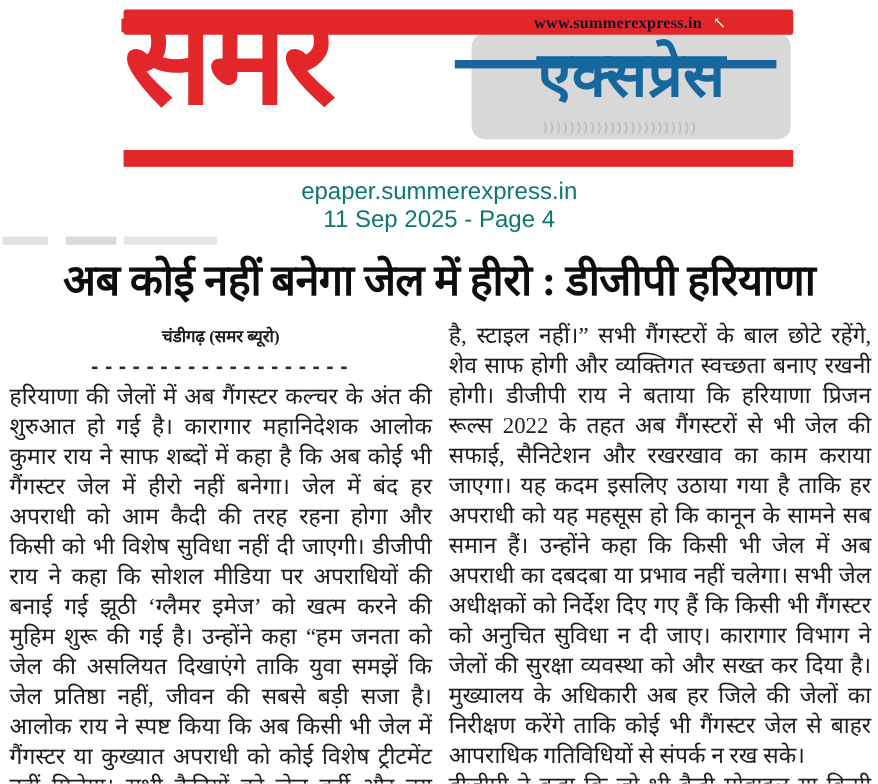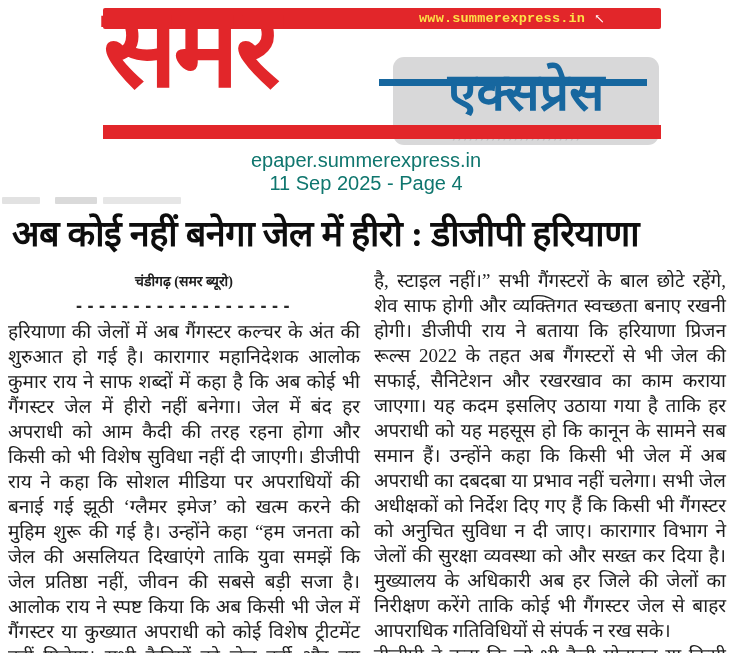--- a/index.html
+++ b/index.html
@@ -7,21 +7,21 @@
   body {
     width:732px; height:653px; position:relative; overflow:hidden;
     font-family:"Liberation Serif","DejaVu Serif",serif;
     color:#1b1b1b;
   }
 
   
   .masthead { position:absolute; left:103px; top:6px; width:558px; height:136px; }
   .mast-gray-box {
     position:absolute; left:290px; top:22px; width:266px; height:88px;
-    background:#d8d8d9; border-radius:11px;margin-top:29px;
+    background:#d8d8d9; border-radius:11px;
   }
   .mast-blue-rule {
     position:absolute; left:-14px; right:12px; top:22px; height:7px;
     background:#17679f;
   }
   .mast-blue-title {
     position:relative; z-index:2; text-align:center; margin-top:10px;
     font-size:52px; line-height:1.0; font-weight:bold; color:#17679f;
     font-family:"Liberation Serif","DejaVu Serif",serif;
   }
@@ -30,22 +30,22 @@
     font-size:11px; font-weight:bold; letter-spacing:-1px; z-index:2;
     font-family:"DejaVu Sans Mono",monospace;
   }
   .mast-red-strip {
     position:absolute; left:0; top:2px; width:100%; height:21px;
     background:#e2262a; border-radius:2px; z-index:3;
     display:flex; align-items:center; justify-content:flex-end;
     padding-right:56px; gap:9px;
   }
   .mast-url {
-    color:#fde047; font-weight:bold; font-size:13.5px;
-    font-family:Liberation Mono, monospace; letter-spacing:0.2px;
+    color:#0f172a; font-weight:bold; font-size:13.5px;
+    font-family:Liberation Serif, serif; letter-spacing:0.2px;
   }
   .mast-cursor { color:#ffffff; font-size:13px; line-height:1; }
   .mast-red-title {
     position:absolute; left:0; top:-14px; z-index:4;
     font-size:110px; line-height:1.05; font-weight:bold; color:#e2262a;
     letter-spacing:-4px;
   }
   .mast-red-bottom {
     position:absolute; left:0; top:119px; width:100%; height:14px;
     background:#e2262a; z-index:4;
@@ -60,21 +60,21 @@
 
   
   .artifact-row { position:absolute; top:197px; left:0; height:7px; width:100%; }
   .artifact-row span { position:absolute; top:0; height:7px; background:#e2e2e2; border-radius:1px; display:block; }
   .artifact-row .a1 { left:2px;  width:38px;  }
   .artifact-row .a2 { left:55px; width:42px; background:#dadada; }
   .artifact-row .a3 { left:103px; width:78px; background:#e6e6e6; }
 
   
   .headline {
-    position:absolute; top:208px; left:12px; right:12px; 
+    position:absolute; top:208px; left:12px; right:12px; text-align:center;
     font-size:36px; line-height:52px; font-weight:bold; color:#0d0d0d;
     letter-spacing:-0.5px;
   }
 
   
   .columns {
     position:absolute; top:268px; left:8px; width:718px;
     display:flex; gap:14px;
   }
   .col { width:352px; font-size:19px; line-height:25px; text-align:justify; color:#1c1c1c; }

